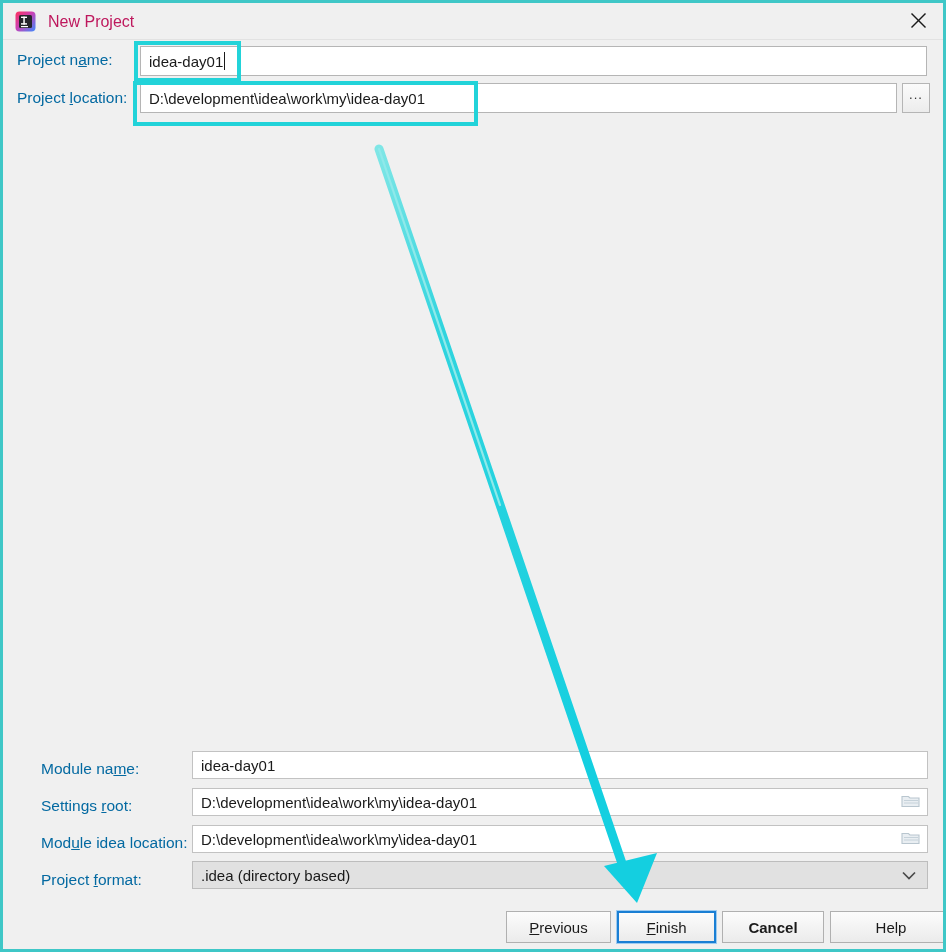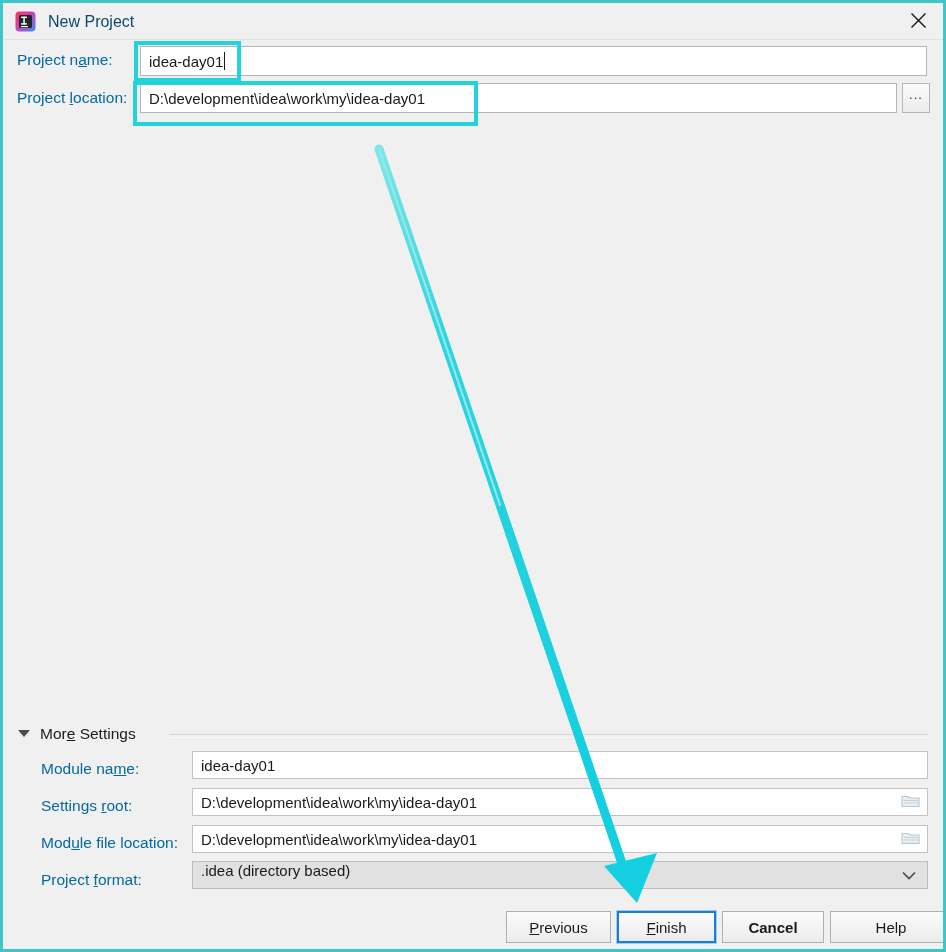--- a/index.html
+++ b/index.html
@@ -42,21 +42,21 @@
   }
   .title-icon {
     position: absolute;
     left: 12px; top: 8px;
     width: 21px; height: 21px;
   }
   .title-text {
     position: absolute;
     left: 45px; top: 8px;
     font-size: 16px;
-    color: #0c4a6e;
+    color: #be185d;
     line-height: 21px;
     white-space: nowrap;
   }
   .close-btn {
     position: absolute;
     right: 0px; top: 0px;
     width: 50px; height: 35px;
     display: flex;
     align-items: center;
     justify-content: center;
@@ -199,20 +199,21 @@
 
   .ms-combo {
     position: absolute;
     box-sizing: border-box;
     background: #e1e1e1;
     border: 1px solid #bdbdbd;
     font-size: 15px;
     color: #1a1a1a;
     padding: 0 8px;
     display: flex;
+    align-items: center;
     white-space: nowrap;
     overflow: hidden;
     cursor: pointer;
   }
   .ms-combo .chevron {
     position: absolute;
     right: 10px; top: 50%;
     transform: translateY(-50%);
   }
 
@@ -274,43 +275,38 @@
       <span>idea-day01</span>
       <span class="caret"></span>
     </div>
 
   <div class="lbl" style="left:17px; top:88px;"><span>Project </span><u>l</u><span>ocation:</span></div>
   <div class="field" id="project-location-field">
       <span>D:\development\idea\work\my\idea-day01</span>
     </div>
   <div class="browse-dots">...</div>
 
-  <div class="more-settings-row">
-    <span class="triangle"></span>
-    <span class="more-settings-label"><span>Mor</span><u>e</u><span> Settings</span></span>
-    <span class="separator"></span>
-  </div>
 
   <div class="lbl" style="left:41px; top:759px;"><span>Module na</span><u>m</u><span>e:</span></div>
   <div class="ms-field" style="left:192px; top:751px; width:736px; height:28px;">
       <span>idea-day01</span>
     </div>
 
   <div class="lbl" style="left:41px; top:796px;"><span>Settings </span><u>r</u><span>oot:</span></div>
   <div class="ms-field" style="left:192px; top:788px; width:736px; height:28px;">
     <span>D:\development\idea\work\my\idea-day01</span>
     <span class="folder-icon">
       <svg width="19" height="15" viewBox="0 0 19 15">
         <path d="M1 3.5 L1 13.5 L18 13.5 L18 5 L9 5 L7.4 3.5 Z" fill="#e9eef2" stroke="#b9c6cf" stroke-width="1.1"></path>
         <path d="M3 7.5 L17 7.5 M3 10 L17 10" stroke="#c6d2da" stroke-width="1"></path>
       </svg>
     </span>
   </div>
 
-  <div class="lbl" style="left:41px; top:833px;"><span>Mod</span><u>u</u><span>le file location:</span></div>
+  <div class="lbl" style="left:41px; top:833px;"><span>Mod</span><u>u</u><span>le idea location:</span></div>
   <div class="ms-field" style="left:192px; top:825px; width:736px; height:28px;">
     <span>D:\development\idea\work\my\idea-day01</span>
     <span class="folder-icon">
       <svg width="19" height="15" viewBox="0 0 19 15">
         <path d="M1 3.5 L1 13.5 L18 13.5 L18 5 L9 5 L7.4 3.5 Z" fill="#e9eef2" stroke="#b9c6cf" stroke-width="1.1"></path>
         <path d="M3 7.5 L17 7.5 M3 10 L17 10" stroke="#c6d2da" stroke-width="1"></path>
       </svg>
     </span>
   </div>
 

